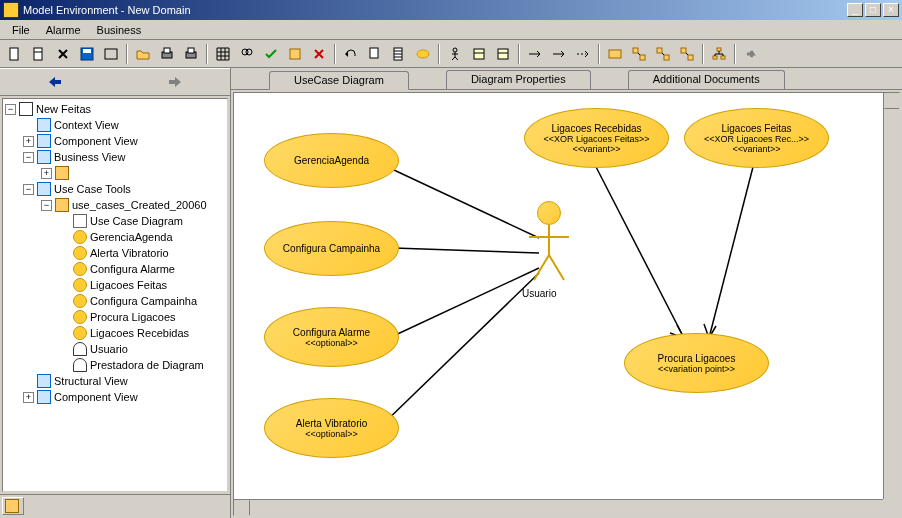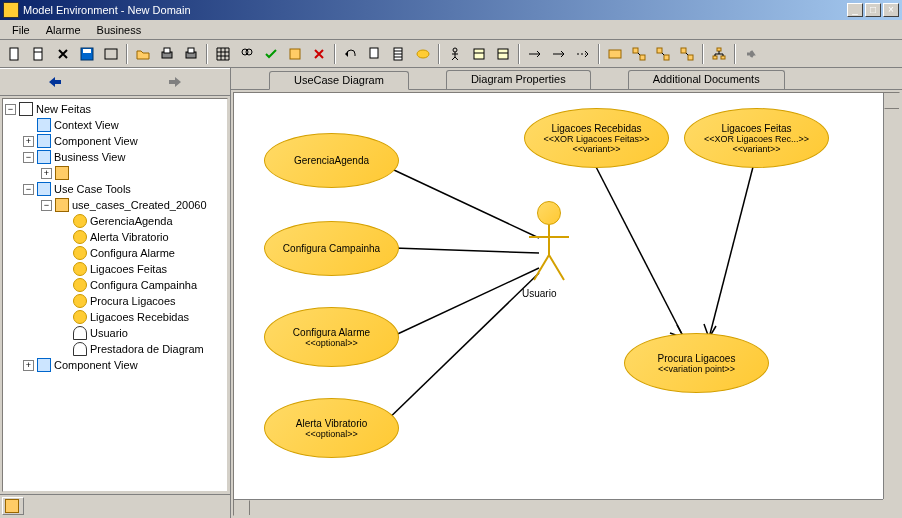--- a/index.html
+++ b/index.html
@@ -300,20 +300,25 @@
             <span class="nicon i-view"></span>
             <span>Use Case Tools</span>
           </div>
         <div class="node" style="padding-left:36px">
             <span class="exp">−</span>
             <span class="nicon i-folder"></span>
             <span>use_cases_Created_20060</span>
           </div>
         <div class="node" style="padding-left:54px">
             <span class="noexp"></span>
+            <span class="nicon i-diag"></span>
+            <span>Use Case Diagram</span>
+          </div>
+        <div class="node" style="padding-left:54px">
+            <span class="noexp"></span>
             <span class="nicon i-oval"></span>
             <span>GerenciaAgenda</span>
           </div>
         <div class="node" style="padding-left:54px">
             <span class="noexp"></span>
             <span class="nicon i-oval"></span>
             <span>Alerta Vibratorio</span>
           </div>
         <div class="node" style="padding-left:54px">
             <span class="noexp"></span>
@@ -342,20 +347,25 @@
           </div>
         <div class="node" style="padding-left:54px">
             <span class="noexp"></span>
             <span class="nicon i-actor"></span>
             <span>Usuario</span>
           </div>
         <div class="node" style="padding-left:54px">
             <span class="noexp"></span>
             <span class="nicon i-actor"></span>
             <span>Prestadora de Diagram</span>
+          </div>
+        <div class="node" style="padding-left:18px">
+            <span class="noexp"></span>
+            <span class="nicon i-view"></span>
+            <span>Structural View</span>
           </div>
         <div class="node" style="padding-left:18px">
             <span class="exp">+</span>
             <span class="nicon i-view"></span>
             <span>Component View</span>
           </div>
       </div>
     </div>
     <div class="bottom-tabs">
       <div class="btab">

